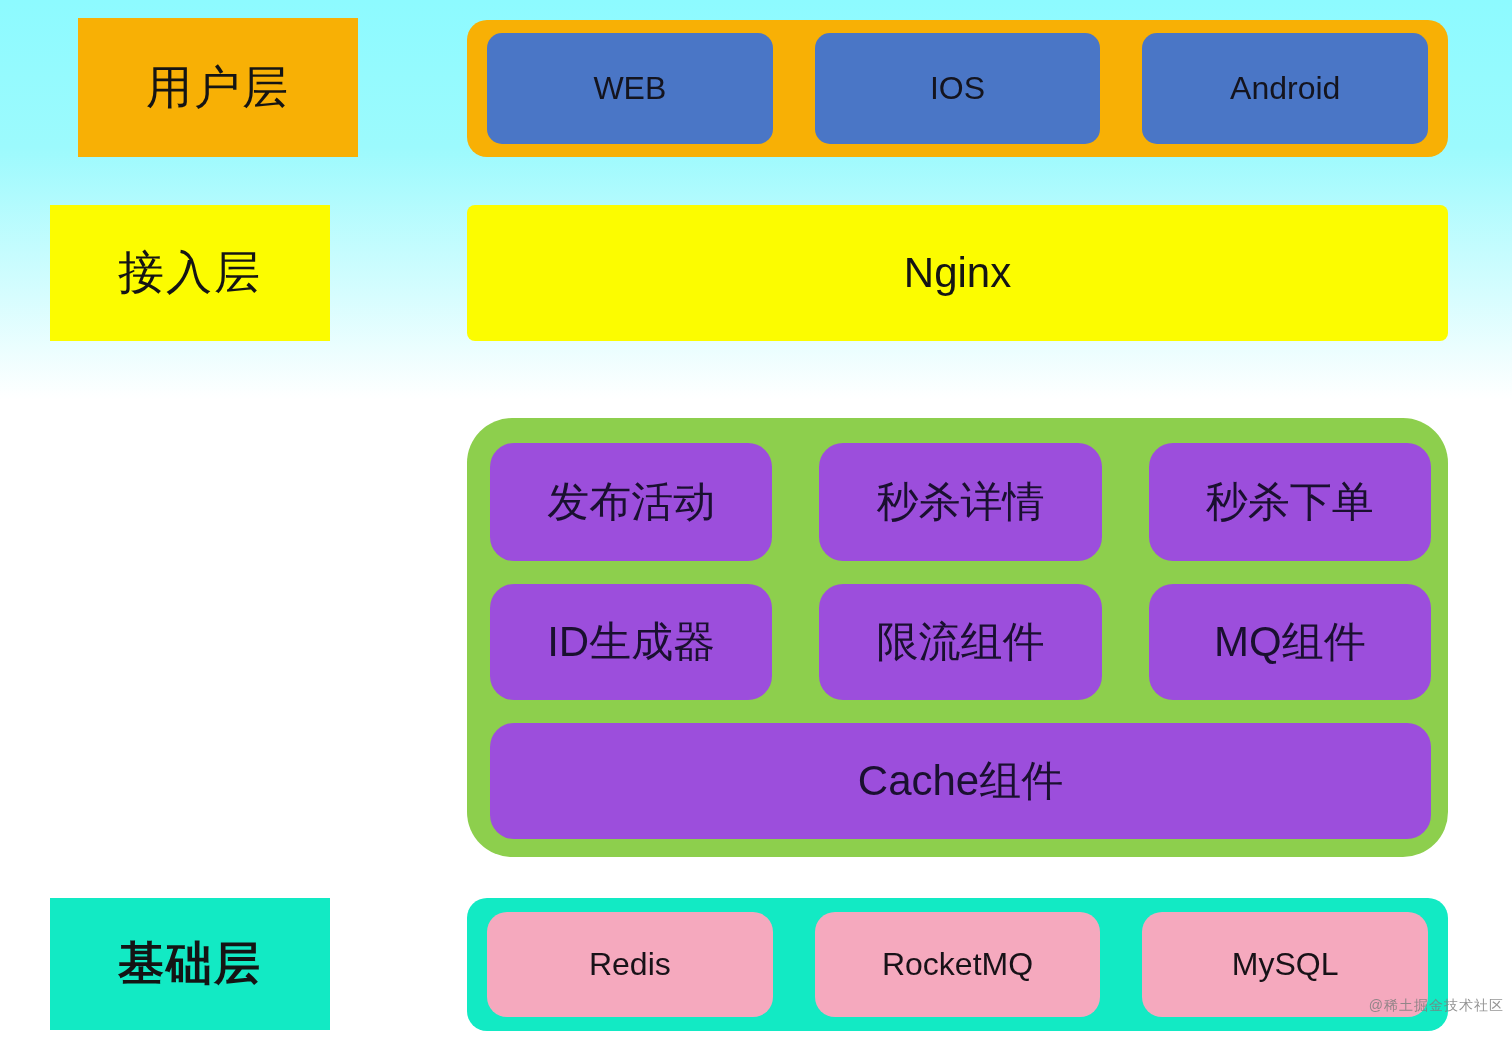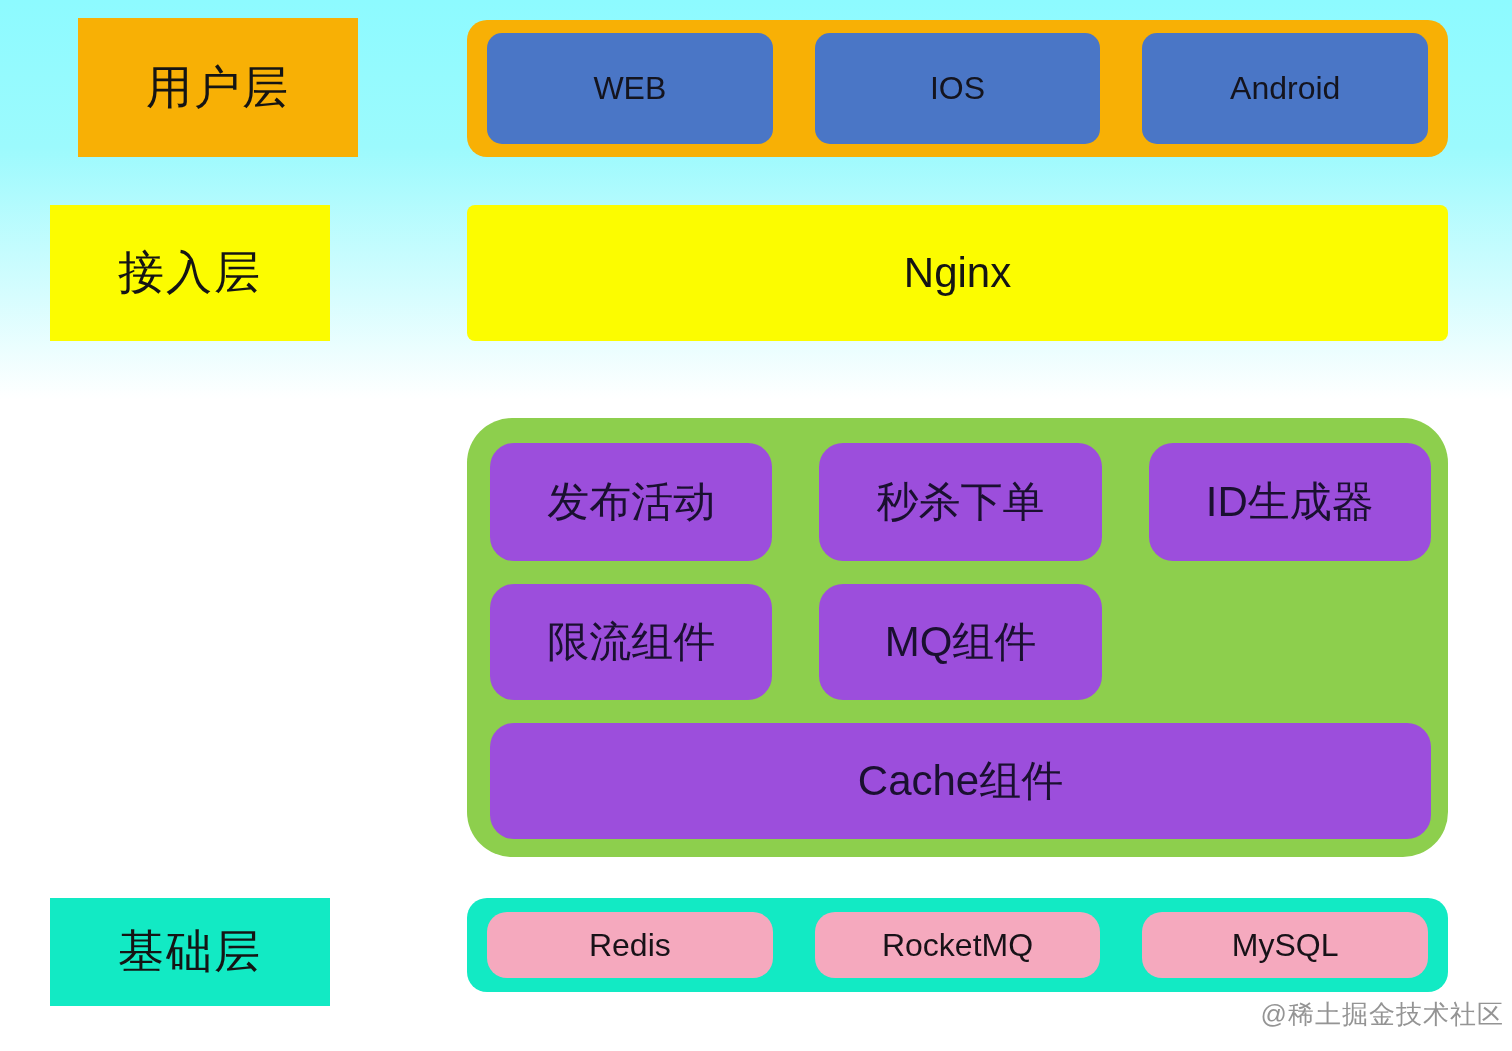--- a/index.html
+++ b/index.html
@@ -23,21 +23,21 @@
     display: flex;
     align-items: center;
     justify-content: center;
     font-size: 46px;
     letter-spacing: 2px;
     color: #141414;
   }
   .lb-user   { top: 18px;  height: 139px; background: #F8B005; margin-left: 28px; }
   .lb-access { top: 205px; height: 136px; background: #FCFC00; }
   .lb-app    { top: 403px; height: 433px; background: #8DCF4D; }
-  .lb-base   { top: 898px; height: 108px; background: #12EAC4; }
+  .lb-base   { top: 898px; height: 132px; background: #12EAC4; font-weight: bold; }
 
   
   .container { position: absolute; left: 467px; width: 981px; }
 
   .user-container {
     top: 20px; height: 137px;
     background: #F8B005;
     border-radius: 20px;
     display: flex;
     align-items: stretch;
@@ -82,35 +82,35 @@
     border-radius: 24px;
     display: flex;
     align-items: center;
     justify-content: center;
     font-size: 42px;
     color: #1A1030;
   }
   .chip-span3 { grid-column: 1 / -1; }
 
   .base-container {
-    top: 898px; height: 94px;
+    top: 898px; height: 133px;
     background: #12EAC4;
     border-radius: 20px;
     display: flex;
     align-items: stretch;
     gap: 42px;
     padding: 14px 20px;
   }
   .chip-pink { background: #F5A9BE; border-radius: 20px; color: #181218; }
 
   .watermark {
     position: absolute;
     right: 8px;
     top: 997px;
-    font-size: 26px;
+    font-size: 14px;
     color: rgba(125, 125, 125, 0.82);
     letter-spacing: 1px;
   }
 </style>
 </head>
 <body>
 
 <div class="canvas">
 
   <div class="label-box lb-user">用户层</div>
@@ -123,20 +123,21 @@
   <div class="container user-container">
     <div class="chip chip-blue">WEB</div>
     <div class="chip chip-blue">IOS</div>
     <div class="chip chip-blue">Android</div>
   </div>
 
   <div class="container nginx-bar">Nginx</div>
 
   <div class="container app-container">
     <div class="chip-purple">发布活动</div>
+    <div class="chip-purple">秒杀详情</div>
     <div class="chip-purple">秒杀下单</div>
     <div class="chip-purple">ID生成器</div>
     <div class="chip-purple">限流组件</div>
     <div class="chip-purple">MQ组件</div>
     <div class="chip-purple chip-span3">Cache组件</div>
   </div>
 
   <div class="container base-container">
     <div class="chip chip-pink">Redis</div>
     <div class="chip chip-pink">RocketMQ</div>

